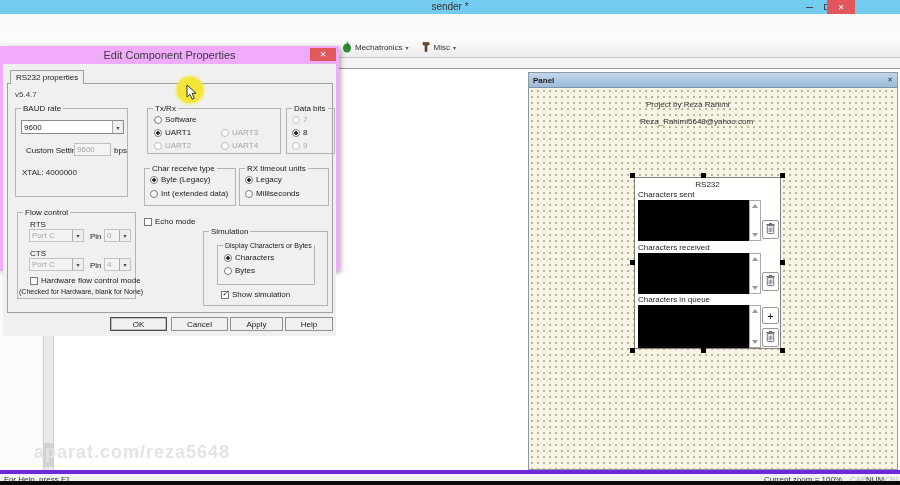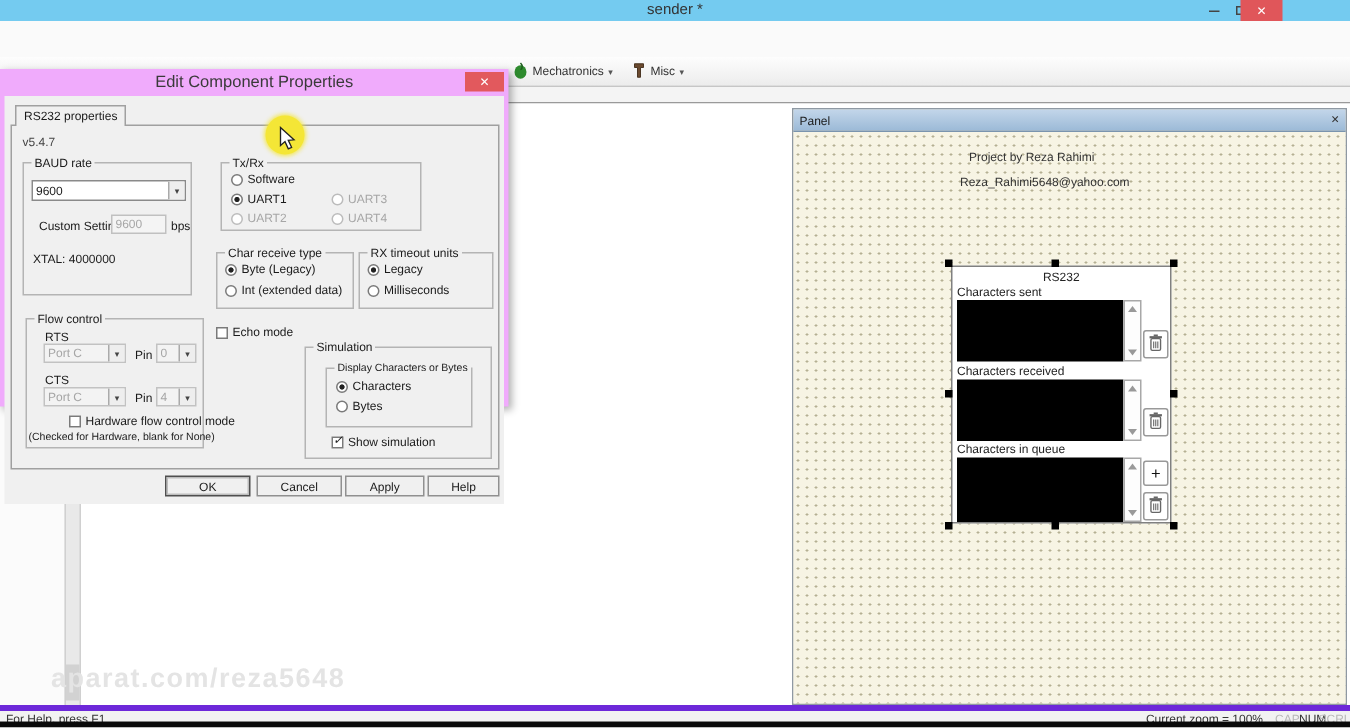--- a/index.html
+++ b/index.html
@@ -26,21 +26,21 @@
   .leftpane { position:absolute; left:0; top:0; width:43px; height:401px; background:#fbfbfb; }
   .vscroll { position:absolute; left:43px; top:0; width:11px; height:401px; background:#e9e9e9;
              border-left:1px solid #d0d0d0; border-right:1px solid #d0d0d0; }
   .vthumb { position:absolute; left:0; bottom:3px; width:9px; height:24px; background:#d2d2d2; }
 
   
   .panel { position:absolute; left:528px; top:3px; width:370px; height:398px; border:1px solid #8f99a3; background:#f7f4e4; }
   .paneltitle { position:absolute; left:0; top:0; width:100%; height:15px;
                 background:linear-gradient(#c3d6ea,#9cbad7); border-bottom:1px solid #7a94ae;
                 display:flex; align-items:center; }
-  .paneltitle .pt { font-size:8px; font-weight:normal; color:#1a1a1a; margin-left:4px; flex:1; }
+  .paneltitle .pt { font-size:8px; font-weight:bold; color:#1a1a1a; margin-left:4px; flex:1; }
   .pclose { font-size:7px; color:#333; margin-right:4px; }
   .panelbody { position:absolute; left:0; top:15px; width:368px; height:381px;
                background-color:#f7f4e4;
                background-image:radial-gradient(#b5b093 0.7px, rgba(0,0,0,0) 0.8px);
                background-size:6px 6px; }
   .pline { position:absolute; font-size:8px; color:#333; white-space:nowrap; }
 
   
   .comp { position:absolute; left:105px; top:89px; width:147px; height:172px; background:#fff; border:1px solid #808080; }
   .comptitle { position:absolute; left:0; top:2px; width:100%; text-align:center; font-size:8px; color:#222; }
@@ -282,20 +282,35 @@
           <div class="opt dis" style="left:73px; top:19px;">
               <span class="radio"></span>
               <span>UART3</span>
             </div>
           <div class="opt dis" style="left:73px; top:32px;">
               <span class="radio"></span>
               <span>UART4</span>
             </div>
         </div>
 
+        <div class="grp" style="left:278px; top:24px; width:49px; height:46px;">
+          <span class="legend">Data bits</span>
+          <div class="opt dis" style="left:5px; top:6px;">
+              <span class="radio"></span>
+              <span>7</span>
+            </div>
+          <div class="opt" style="left:5px; top:19px;">
+              <span class="radio sel"></span>
+              <span>8</span>
+            </div>
+          <div class="opt dis" style="left:5px; top:32px;">
+              <span class="radio"></span>
+              <span>9</span>
+            </div>
+        </div>
 
         <div class="grp" style="left:136px; top:84px; width:92px; height:38px;">
           <span class="legend">Char receive type</span>
           <div class="opt" style="left:5px; top:6px;">
               <span class="radio sel"></span>
               <span>Byte (Legacy)</span>
             </div>
           <div class="opt" style="left:5px; top:20px;">
               <span class="radio"></span>
               <span>Int (extended data)</span>
@@ -329,21 +344,21 @@
           <span class="lbl" style="left:12px; top:36px;">CTS</span>
           <div class="combo dis" style="left:11px; top:45px; width:55px; height:13px;">
             <span class="cv">Port C</span>
             <span class="ca">▾</span>
           </div>
           <span class="lbl" style="left:72px; top:48px;">Pin</span>
           <div class="combo dis" style="left:86px; top:45px; width:27px; height:13px;">
             <span class="cv">4</span>
             <span class="ca">▾</span>
           </div>
-          <div class="opt" style="left:28px; top:63px;">
+          <div class="opt" style="left:12px; top:63px;">
               <span class="cb"></span>
               <span>Hardware flow control mode</span>
             </div>
           <span class="note" style="left:1px; top:75px;">(Checked for Hardware, blank for None)</span>
         </div>
 
         <div class="opt" style="left:136px; top:133px;">
             <span class="cb"></span>
             <span>Echo mode</span>
           </div>

